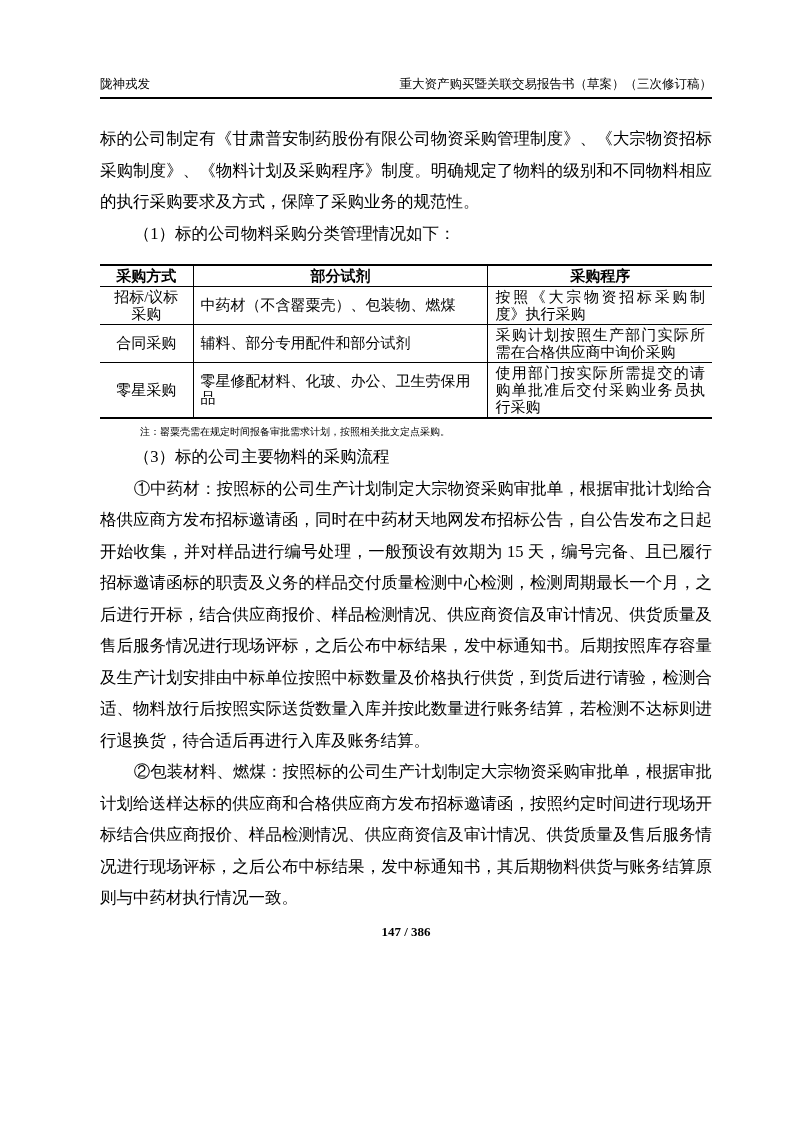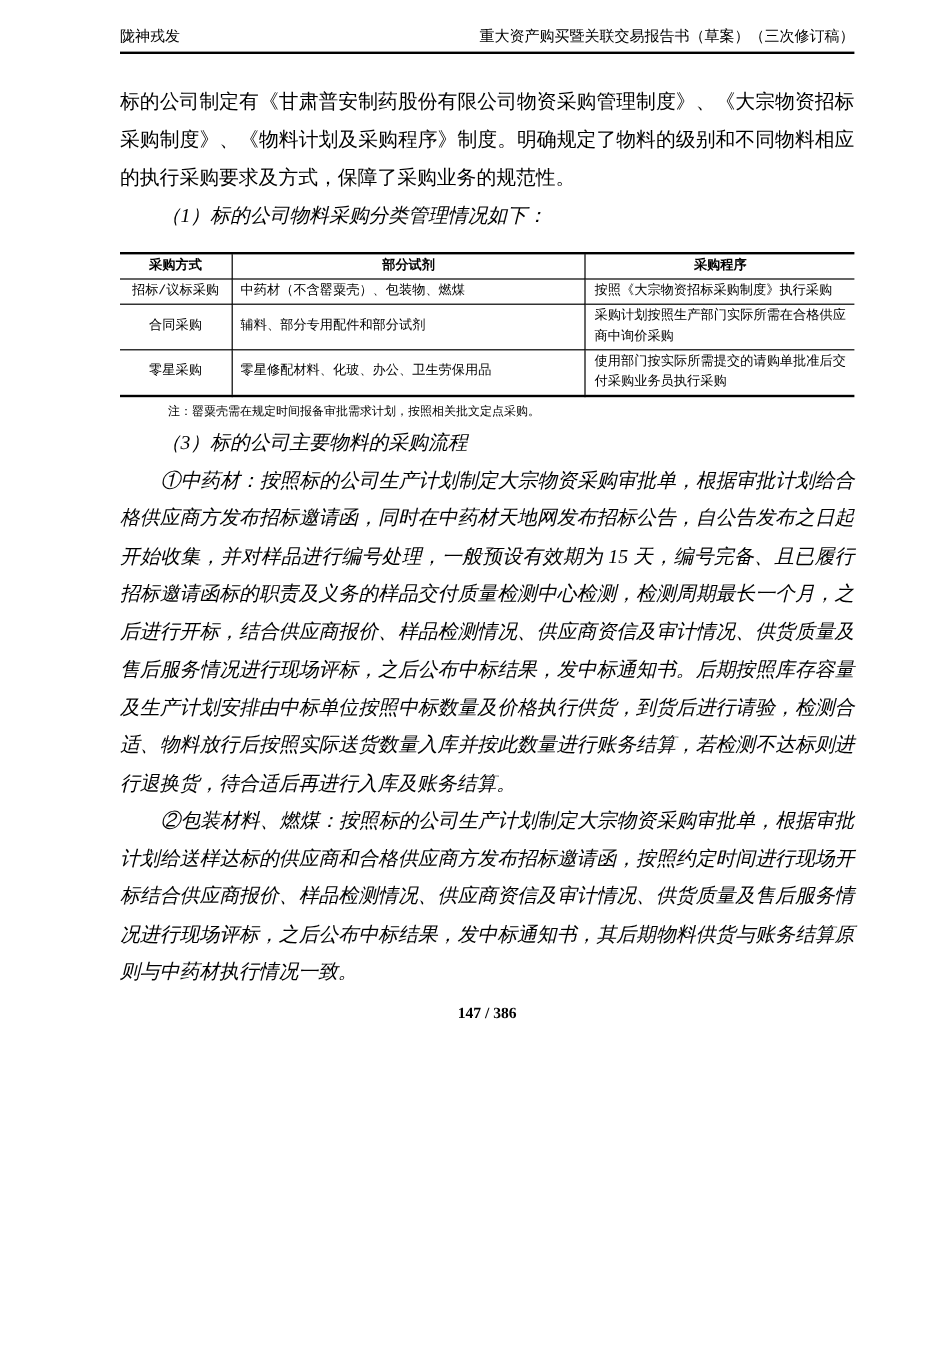--- a/index.html
+++ b/index.html
@@ -7,21 +7,21 @@
     padding: 0;
     background: #ffffff;
   }
   .page {
     position: relative;
     width: 793px;
     height: 1122px;
     box-sizing: border-box;
     background: #ffffff;
     color: #000000;
-    padding: 22px 81px 0 100px;
+    padding: 76px 81px 0 100px;
     font-family: "Liberation Serif", "DejaVu Serif", serif;
     overflow: hidden;
   }
   
   .doc-header {
     display: flex;
     justify-content: space-between;
     align-items: flex-end;
     font-size: 12.5px;
     line-height: 16px;
@@ -31,39 +31,38 @@
   }
   
   .doc-body {
     margin-top: 24px;
     font-size: 16.5px;
     line-height: 31.5px;
     text-align: justify;
     text-justify: inter-ideograph;
   }
   .doc-body p { margin: 0; }
-  .indent-2 { text-indent: 2.05em; font-style: italic; }
+  .indent-2 { text-indent: 2.05em; }
   .sec1-heading { margin-top: 10px; }
   .sec2-heading { margin-top: 12px; }
   .para-herbs { margin-top: 6px; }
   .para-aux { margin-top: 16px; }
   
   .continued { text-align-last: justify; }
   
   .proc-table {
     width: 100%;
     border-collapse: collapse;
     table-layout: fixed;
     margin: 15px 0 0 0;
-    font-size: 11px;
+    font-size: 15px;
     line-height: 17px;
     border-top: 2.5px solid #000000;
     border-bottom: 2.5px solid #000000;
     text-indent: 0;
-    font-family: Liberation Mono, monospace;
   }
   .proc-table th, .proc-table td {
     padding: 1.5px 7px;
     border-bottom: 1px solid #000000;
     vertical-align: middle;
     word-break: break-all;
   }
   .proc-table tr:last-child td { border-bottom: none; }
   .proc-table th:not(:last-child), .proc-table td:not(:last-child) {
     border-right: 1px solid #000000;

